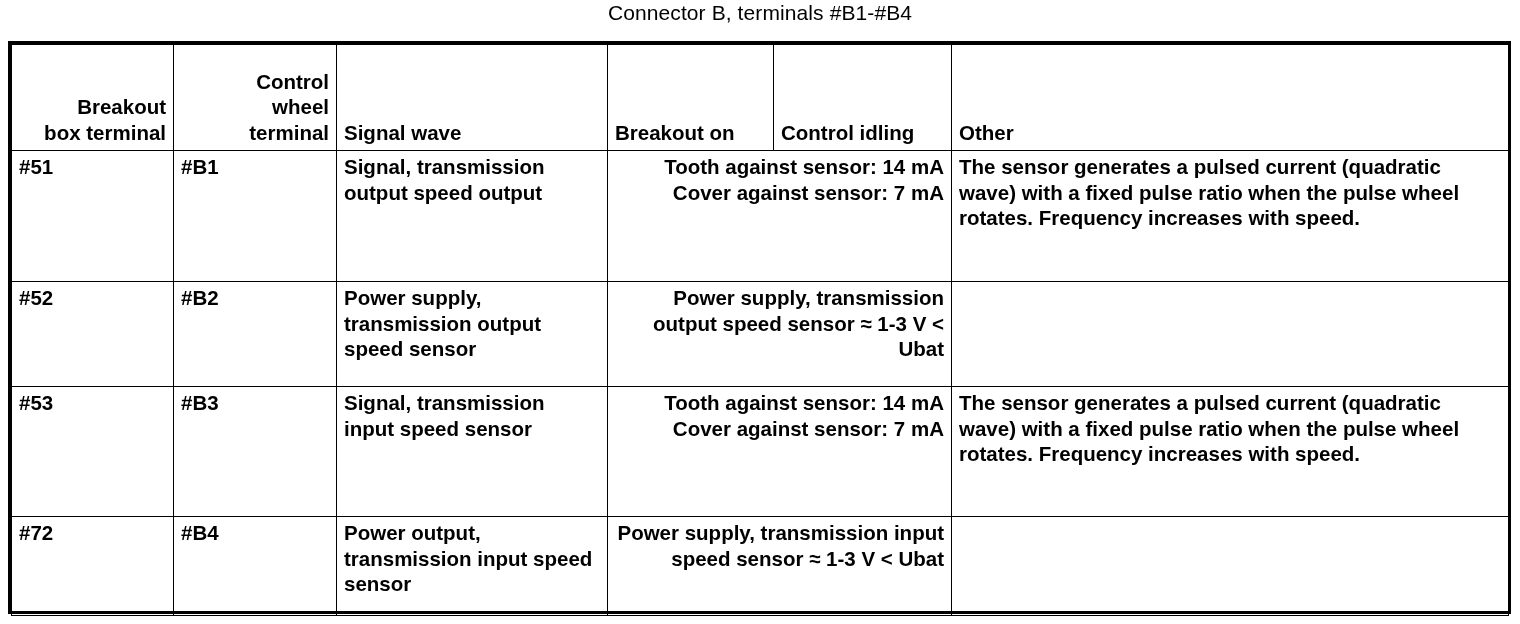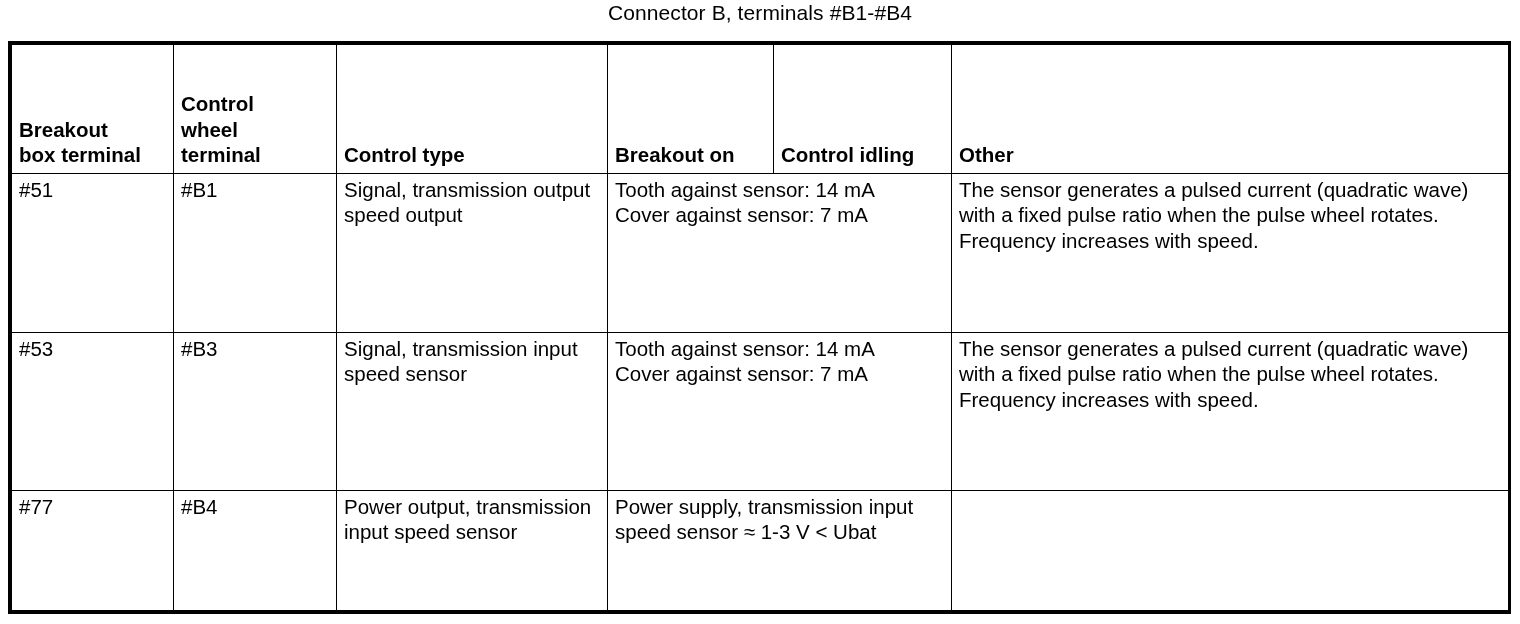--- a/index.html
+++ b/index.html
@@ -48,41 +48,42 @@
     height: 100%;
     font-size: 20.5px;
     line-height: 25.5px;
   }
   table.grid td {
     border: 1.6px solid #000;
     vertical-align: top;
     padding: 3px 7px 3px 7px;
     box-sizing: border-box;
     word-wrap: break-word;
+    font-weight: bold;
   }
   table.grid tr.head td {
     vertical-align: bottom;
     font-weight: bold;
     padding-bottom: 5px;
   }
   
   col.c1 { width: 162px; }
   col.c2 { width: 163px; }
   col.c3 { width: 271px; }
   col.c4 { width: 166px; }
   col.c5 { width: 178px; }
   col.c6 { width: 557px; }
 
   tr.head { height: 106px; }
   tr.r1 { height: 131px; }
   tr.r2 { height: 105px; }
   tr.r3 { height: 130px; }
   tr.r4 { height: 99px; }
 
-  .cell-line { display: block; }
+  .cell-line { display: block; text-align: right; }
 </style>
 </head>
 <body>
 
 <div class="page">
 
   <div class="caption">Connector B, terminals #B1-#B4</div>
 
   <div class="table-wrap">
     <table class="grid">
@@ -98,51 +99,60 @@
         <tr class="head">
           <td>
             <span class="cell-line">Breakout</span>
             <span class="cell-line">box terminal</span>
           </td>
           <td>
             <span class="cell-line">Control</span>
             <span class="cell-line">wheel</span>
             <span class="cell-line">terminal</span>
           </td>
-          <td>Control type</td>
+          <td>Signal wave</td>
           <td>Breakout on</td>
           <td>Control idling</td>
           <td>Other</td>
         </tr>
 
         <tr class="r1">
           <td>#51</td>
           <td>#B1</td>
           <td>Signal, transmission output speed output</td>
           <td colspan="2">
             <span class="cell-line">Tooth against sensor: 14 mA</span>
             <span class="cell-line">Cover against sensor: 7 mA</span>
           </td>
           <td>The sensor generates a pulsed current (quadratic wave) with a fixed pulse ratio when the pulse wheel rotates. Frequency increases with speed.</td>
         </tr>
 
+        <tr class="r2">
+          <td>#52</td>
+          <td>#B2</td>
+          <td>Power supply, transmission output speed sensor</td>
+          <td colspan="2">
+            <span class="cell-line">Power supply, transmission output speed sensor ≈ 1-3 V &lt; Ubat</span>
+          </td>
+          <td></td>
+        </tr>
 
         <tr class="r3">
           <td>#53</td>
           <td>#B3</td>
           <td>Signal, transmission input speed sensor</td>
           <td colspan="2">
             <span class="cell-line">Tooth against sensor: 14 mA</span>
             <span class="cell-line">Cover against sensor: 7 mA</span>
           </td>
           <td>The sensor generates a pulsed current (quadratic wave) with a fixed pulse ratio when the pulse wheel rotates. Frequency increases with speed.</td>
         </tr>
 
         <tr class="r4">
-          <td>#77</td>
+          <td>#72</td>
           <td>#B4</td>
           <td>Power output, transmission input speed sensor</td>
           <td colspan="2">
             <span class="cell-line">Power supply, transmission input speed sensor ≈ 1-3 V &lt; Ubat</span>
           </td>
           <td></td>
         </tr>
       </tbody>
     </table>
   </div>

